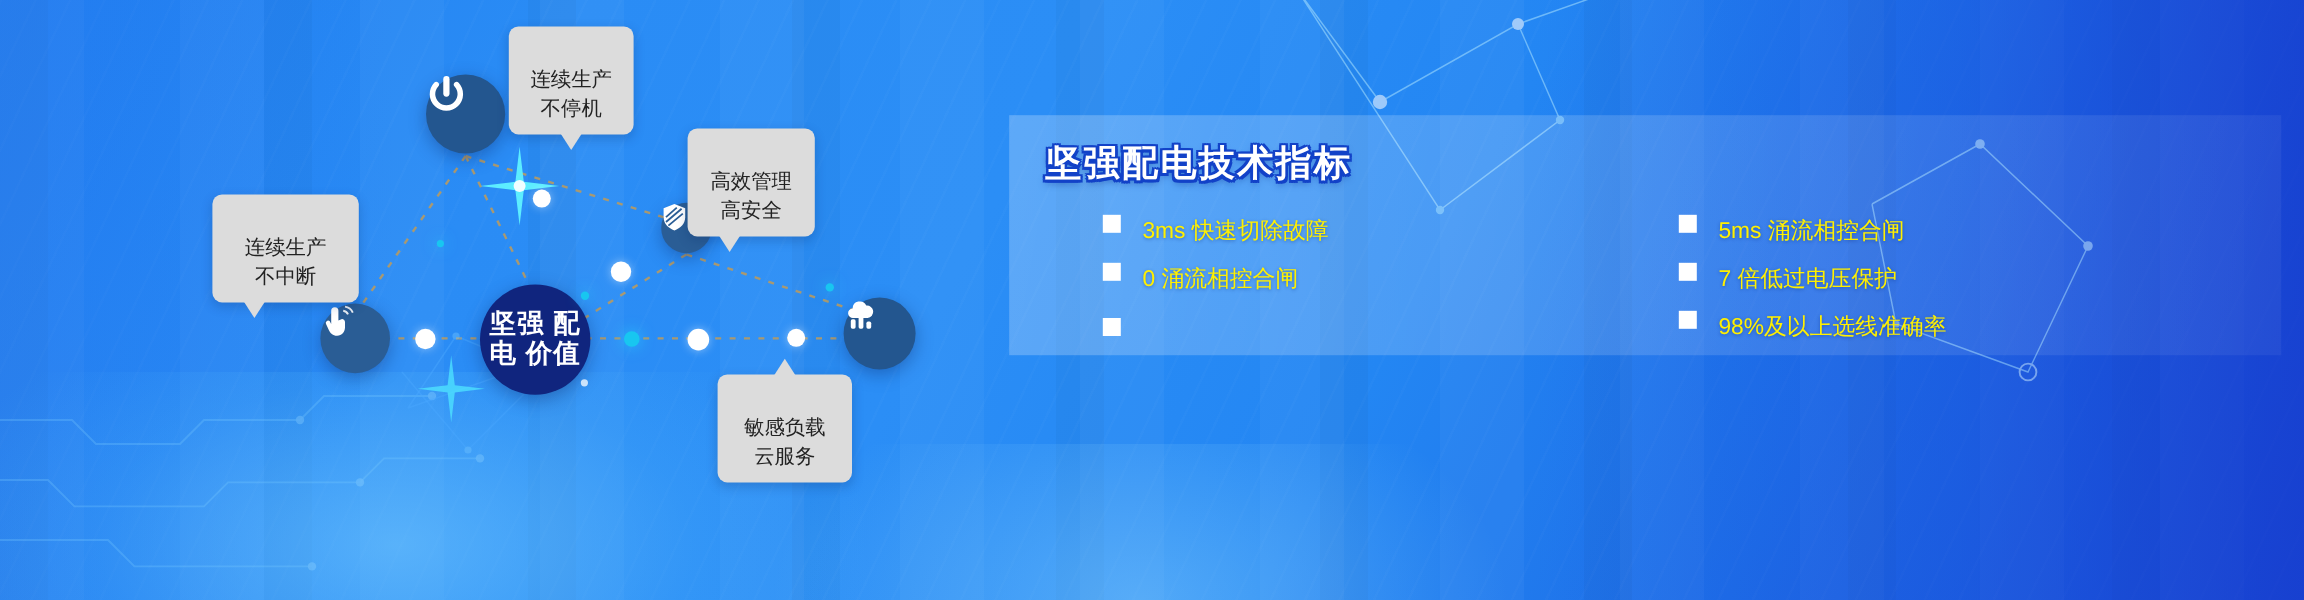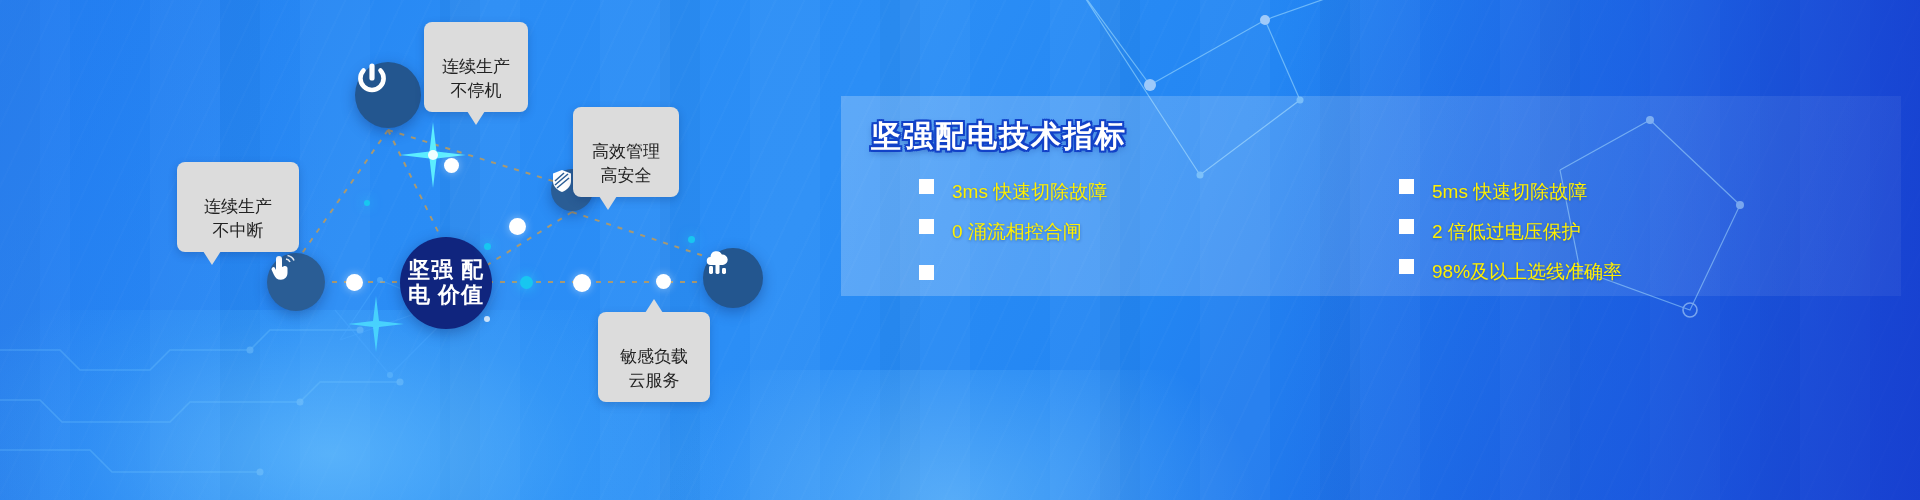--- a/index.html
+++ b/index.html
@@ -320,29 +320,29 @@
 
   <div class="panel">
     <div class="panel-title">坚强配电技术指标</div>
     <div class="panel-grid" id="kpi-grid">
         <div class="kpi">
           <span class="kpi-bullet"></span>
           <span class="kpi-text">3ms 快速切除故障</span>
         </div>
         <div class="kpi">
           <span class="kpi-bullet"></span>
-          <span class="kpi-text">5ms 快速切除故障</span>
+          <span class="kpi-text">5ms 涌流相控合闸</span>
         </div>
         <div class="kpi">
           <span class="kpi-bullet"></span>
           <span class="kpi-text">0 涌流相控合闸</span>
         </div>
         <div class="kpi">
           <span class="kpi-bullet"></span>
-          <span class="kpi-text">2 倍低过电压保护</span>
+          <span class="kpi-text">7 倍低过电压保护</span>
         </div>
         <div class="kpi">
           <span class="kpi-bullet"></span>
         </div>
         <div class="kpi">
           <span class="kpi-bullet"></span>
           <span class="kpi-text">98%及以上选线准确率</span>
         </div>
       </div>
   </div>

